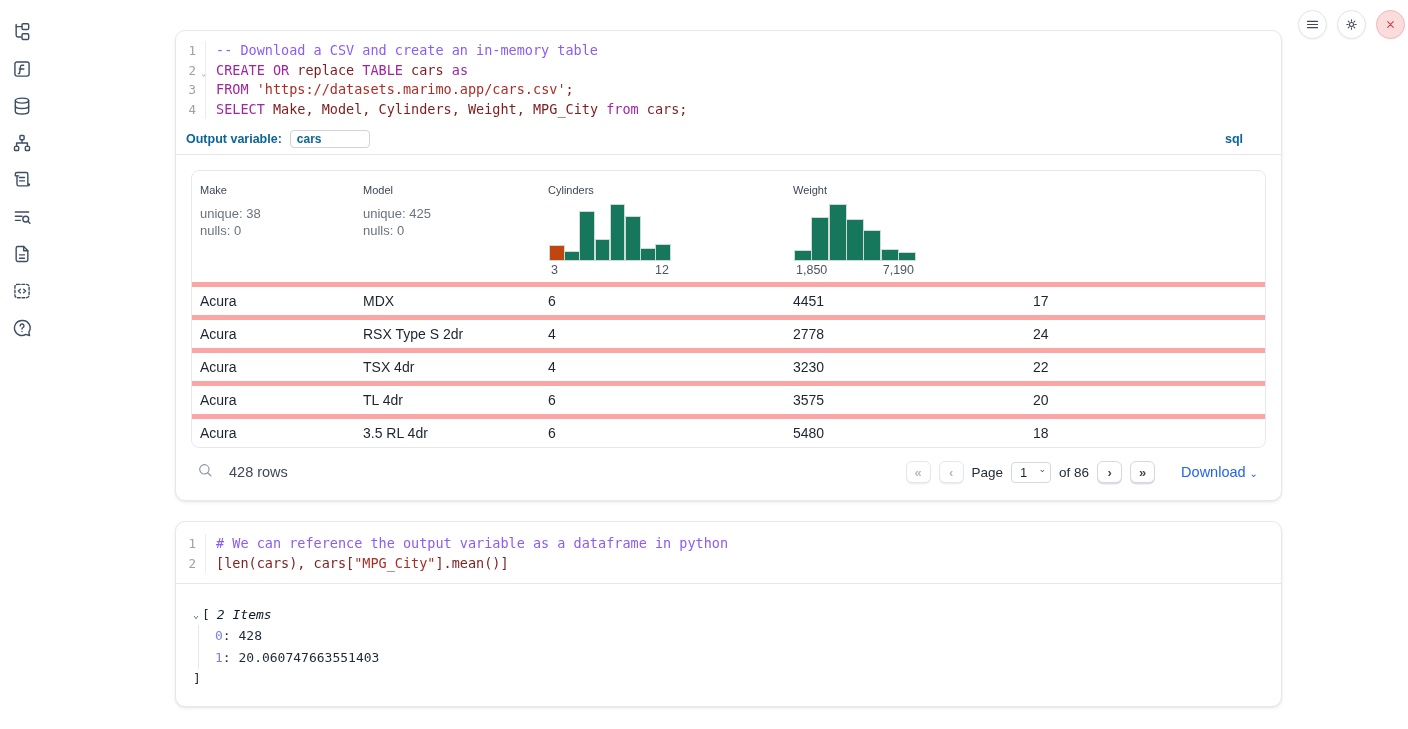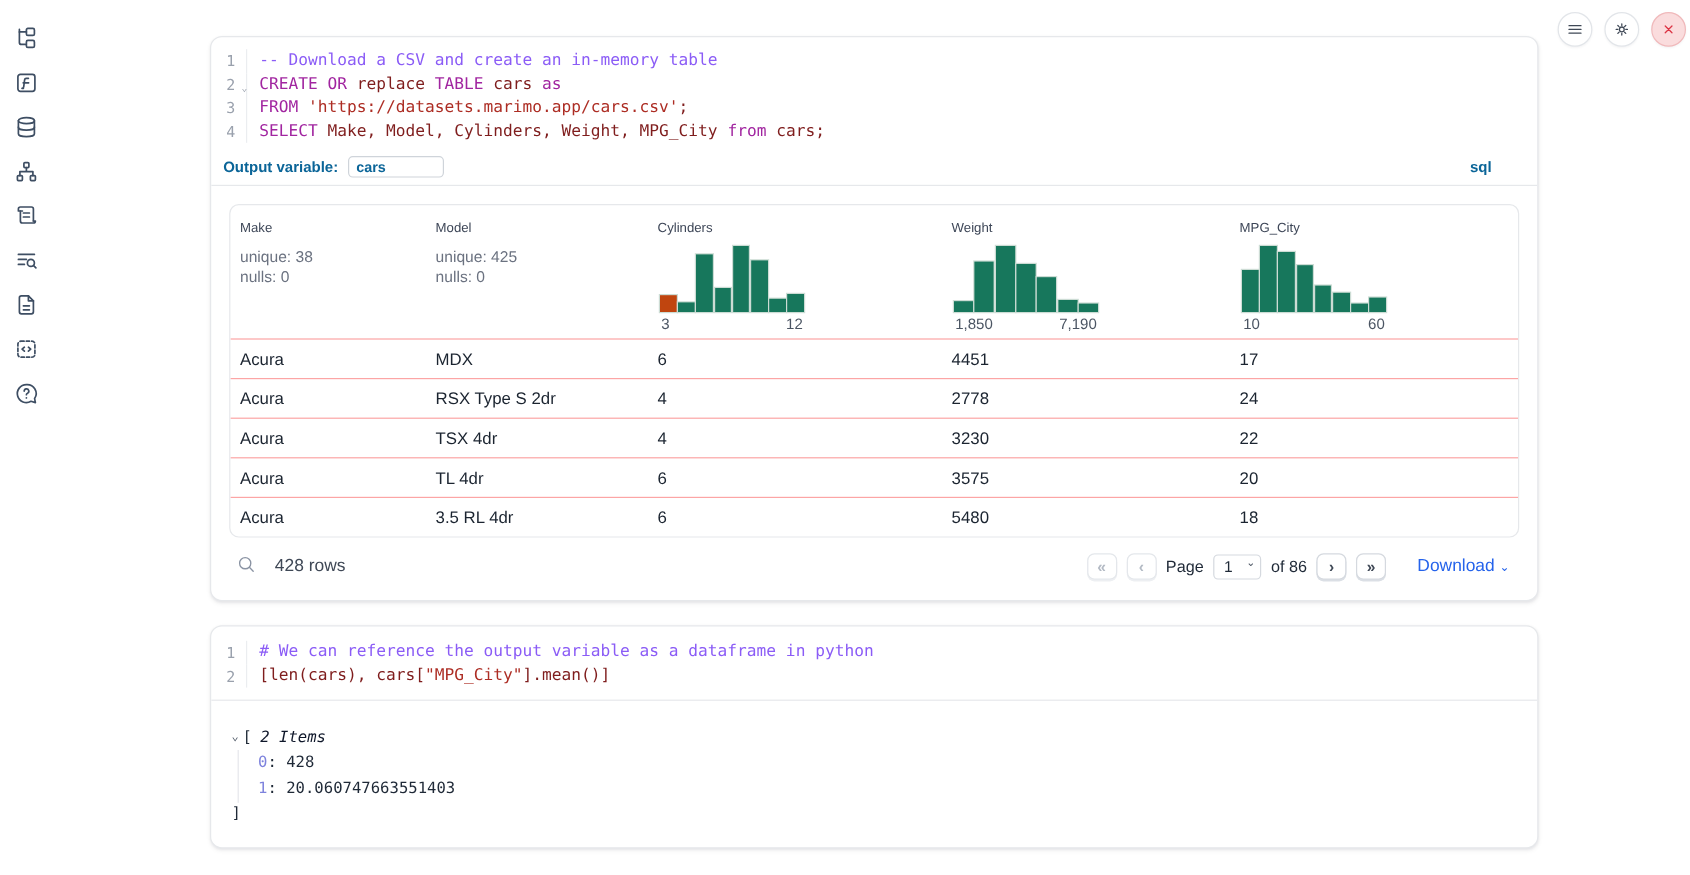--- a/index.html
+++ b/index.html
@@ -51,21 +51,21 @@
   .table-card { border:1px solid #e6e8eb; border-radius:8px; overflow:hidden; }
   .thead, .tr { display:grid; grid-template-columns:163px 185px 245px 240px 1fr; }
   .thead { padding:13px 0 5px 0; }
   .th-name { margin:0 8px; font-size:11px; color:#3d4657; }
   .th-stats { margin:9px 8px 0 8px; font-size:13px; color:#6b7280; line-height:17px; }
   .hist-wrap { margin:9px 0 0 10px; }
   .hist { display:flex; align-items:flex-end; gap:1.5px; width:120px; height:55px; }
   .hist-bar { flex:1; box-shadow:0 0 0 1px #ccdcd4; }
   .hist-axis { display:flex; justify-content:space-between; width:120px; margin-top:3px; padding:0 1px;
                font-size:12.5px; color:#4b5563; }
-  .tr { height:33px; align-items:center; border-top:1px solid #fca5a5; font-size:14px; color:#1b2430; cursor:default; }
+  .tr { height:33px; align-items:center; border-top:5px solid #fca5a5; font-size:14px; color:#1b2430; cursor:default; }
   .td { padding:0 8px; white-space:nowrap; overflow:hidden; }
 
   
   .table-footer { display:flex; align-items:center; margin-top:7px; padding:6px 4px 2px 6px; }
   .search-icon svg { width:16px; height:16px; stroke:#8a93a3; fill:none; stroke-width:1.7; stroke-linecap:round; }
   .row-count { margin-left:16px; font-size:14.5px; color:#3f4856; }
   .pg-cluster { margin-left:auto; display:flex; align-items:center; gap:8px; }
   .pg-btn { width:25px; height:22px; border:1px solid #e4e7eb; border-radius:6px; background:#fff;
             display:flex; align-items:center; justify-content:center; font-size:13px; font-weight:bold;
             color:#b3bac4; box-shadow:0 1.5px 0 #edeff2; cursor:pointer; }
@@ -252,39 +252,20 @@
                     <div class="hist-bar" style="height: 42px; background: rgb(23, 119, 92);"></div>
                     <div class="hist-bar" style="height: 55px; background: rgb(23, 119, 92);"></div>
                     <div class="hist-bar" style="height: 40px; background: rgb(23, 119, 92);"></div>
                     <div class="hist-bar" style="height: 29px; background: rgb(23, 119, 92);"></div>
                     <div class="hist-bar" style="height: 10px; background: rgb(23, 119, 92);"></div>
                     <div class="hist-bar" style="height: 7px; background: rgb(23, 119, 92);"></div>
                   </div>
                 <div class="hist-axis">
                   <span>1,850</span>
                   <span>7,190</span>
-                </div>
-              </div>
-            </div>
-            <div class="th">
-              <div class="th-name">MPG_City</div>
-              <div class="hist-wrap">
-                <div class="hist">
-                    <div class="hist-bar" style="height: 35px; background: rgb(23, 119, 92);"></div>
-                    <div class="hist-bar" style="height: 55px; background: rgb(23, 119, 92);"></div>
-                    <div class="hist-bar" style="height: 50px; background: rgb(23, 119, 92);"></div>
-                    <div class="hist-bar" style="height: 39px; background: rgb(23, 119, 92);"></div>
-                    <div class="hist-bar" style="height: 22px; background: rgb(23, 119, 92);"></div>
-                    <div class="hist-bar" style="height: 16px; background: rgb(23, 119, 92);"></div>
-                    <div class="hist-bar" style="height: 7px; background: rgb(23, 119, 92);"></div>
-                    <div class="hist-bar" style="height: 12px; background: rgb(23, 119, 92);"></div>
-                  </div>
-                <div class="hist-axis">
-                  <span>10</span>
-                  <span>60</span>
                 </div>
               </div>
             </div>
           </div>
           <div class="tbody">
               <div class="tr">
                 <div class="td">Acura</div>
                 <div class="td">MDX</div>
                 <div class="td">6</div>
                 <div class="td">4451</div>

